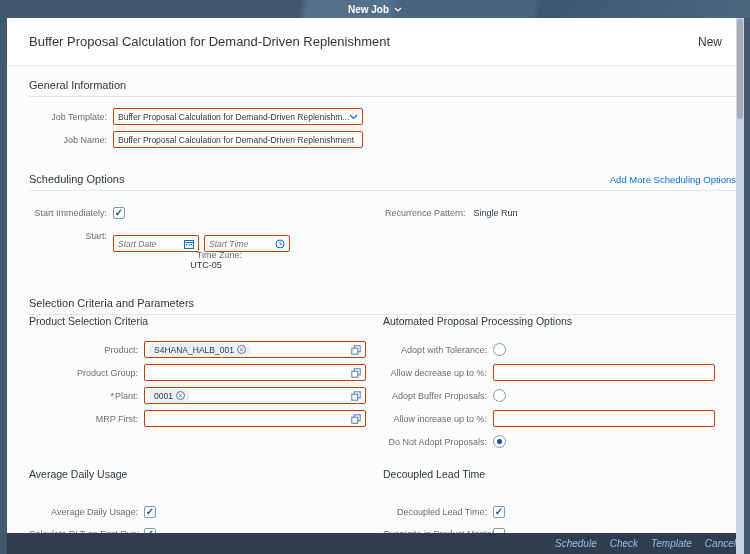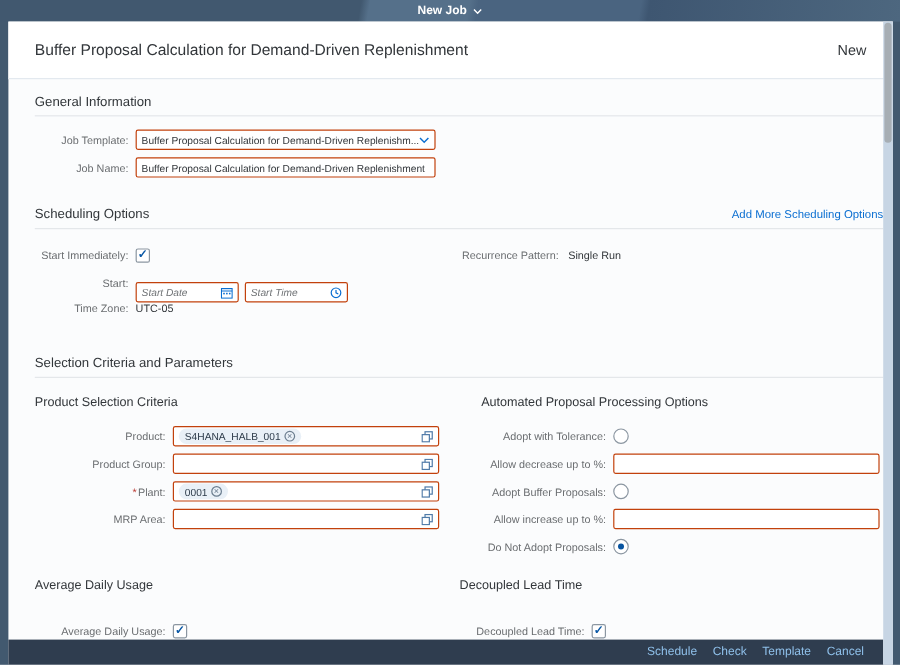--- a/index.html
+++ b/index.html
@@ -31,21 +31,21 @@
   .content { flex:1; padding:0 8px 0 22px; overflow:hidden; }
   
   .sec { margin-top:24px; }
   .sec:first-child { margin-top:12px; }
   .sec-head-row { display:flex; align-items:flex-end; justify-content:space-between; height:13px; }
   .sec-h { font-size:11px; color:#32363a; white-space:nowrap; }
   .rule { border-bottom:1px solid #e4e7ea; margin-top:5px; }
   .link { font-size:9.5px; color:#0a6ed1; cursor:pointer; white-space:nowrap; }
   .rows { margin-top:11px; }
   .row { display:flex; align-items:center; height:17px; margin-bottom:6px; }
-  .row.slim { height:14px; }
+  .row.slim { height:14px;flex-direction:column; }
   .lbl {
     flex:none; text-align:right; padding-right:6px; font-size:9px; color:#6a6d70; white-space:nowrap;
   }
   .g1 .lbl { width:84px; }
   .g2 .lbl { width:115px; }
   .g3 .lbl { width:110px;text-align:right; }
   .val { font-size:9px; color:#32363a; white-space:nowrap; }
   .req { color:#b9362e; margin-right:1px; }
   
   .field {
@@ -82,21 +82,21 @@
   
   .cols { display:grid; grid-template-columns:354px 1fr; }
   .cols .sub-h { font-size:10.5px; color:#32363a; height:13px; white-space:nowrap; }
   .cols .rows { margin-top:13px; }
   .cols2 { margin-top:12px; }
   .cols2 .rows { margin-top:22px; }
   .cols2 .row { margin-bottom:5px; }
   
   .footer {
     flex:none; height:21px; margin-right:8px; background:#2f3d4f;
-    display:flex; align-items:center; justify-content:flex-end; gap:13px; padding-right:16px;
+    display:flex; align-items:center; justify-content:flex-end; gap:13px; padding-right:0;font-style:italic;
   }
   .fbtn { font-size:10px; color:#8fc0ea; cursor:pointer; white-space:nowrap; }
   
   .scrollbar { position:absolute; top:0; right:0; bottom:0; width:8px; background:#c7d5e4; }
   .scroll-thumb { position:absolute; top:1px; left:1px; width:6px; height:100px; background:#a7aeb4; border-radius:3px; }
   svg { flex:none; display:block; }
 </style>
 </head>
 <body>
 
@@ -187,21 +187,21 @@
         </div>
       </div>
     </div>
 
     <div class="sec" style="margin-top:26px;">
       <div class="sec-head-row">
         <div class="sec-h">Selection Criteria and Parameters</div>
       </div>
       <div class="rule"></div>
 
-      <div class="cols" style="margin-top:14px;gap:18px;">
+      <div class="cols" style="">
 
         <div>
           <div class="sub-h">Product Selection Criteria</div>
           <div class="rows g2">
             <div class="row">
               <div class="lbl">Product:</div>
               <div class="field w222">
                 <span class="token">
                   <span>S4HANA_HALB_001</span>
                   <span class="tok-x">×</span>
@@ -231,21 +231,21 @@
                   <span class="tok-x">×</span>
                 </span>
                 <span class="grow"></span>
                 <svg width="10" height="10" viewBox="0 0 10 10">
                   <rect x="3.2" y="0.8" width="6" height="6" fill="none" stroke="#4f7aa8"></rect>
                   <rect x="0.8" y="3.2" width="6" height="6" fill="#ffffff" stroke="#4f7aa8"></rect>
                 </svg>
               </div>
             </div>
             <div class="row">
-              <div class="lbl">MRP Area:</div>
+              <div class="lbl">MRP First:</div>
               <div class="field w222">
                 <span class="grow"></span>
                 <svg width="10" height="10" viewBox="0 0 10 10">
                   <rect x="3.2" y="0.8" width="6" height="6" fill="none" stroke="#4f7aa8"></rect>
                   <rect x="0.8" y="3.2" width="6" height="6" fill="#ffffff" stroke="#4f7aa8"></rect>
                 </svg>
               </div>
             </div>
           </div>
         </div>

